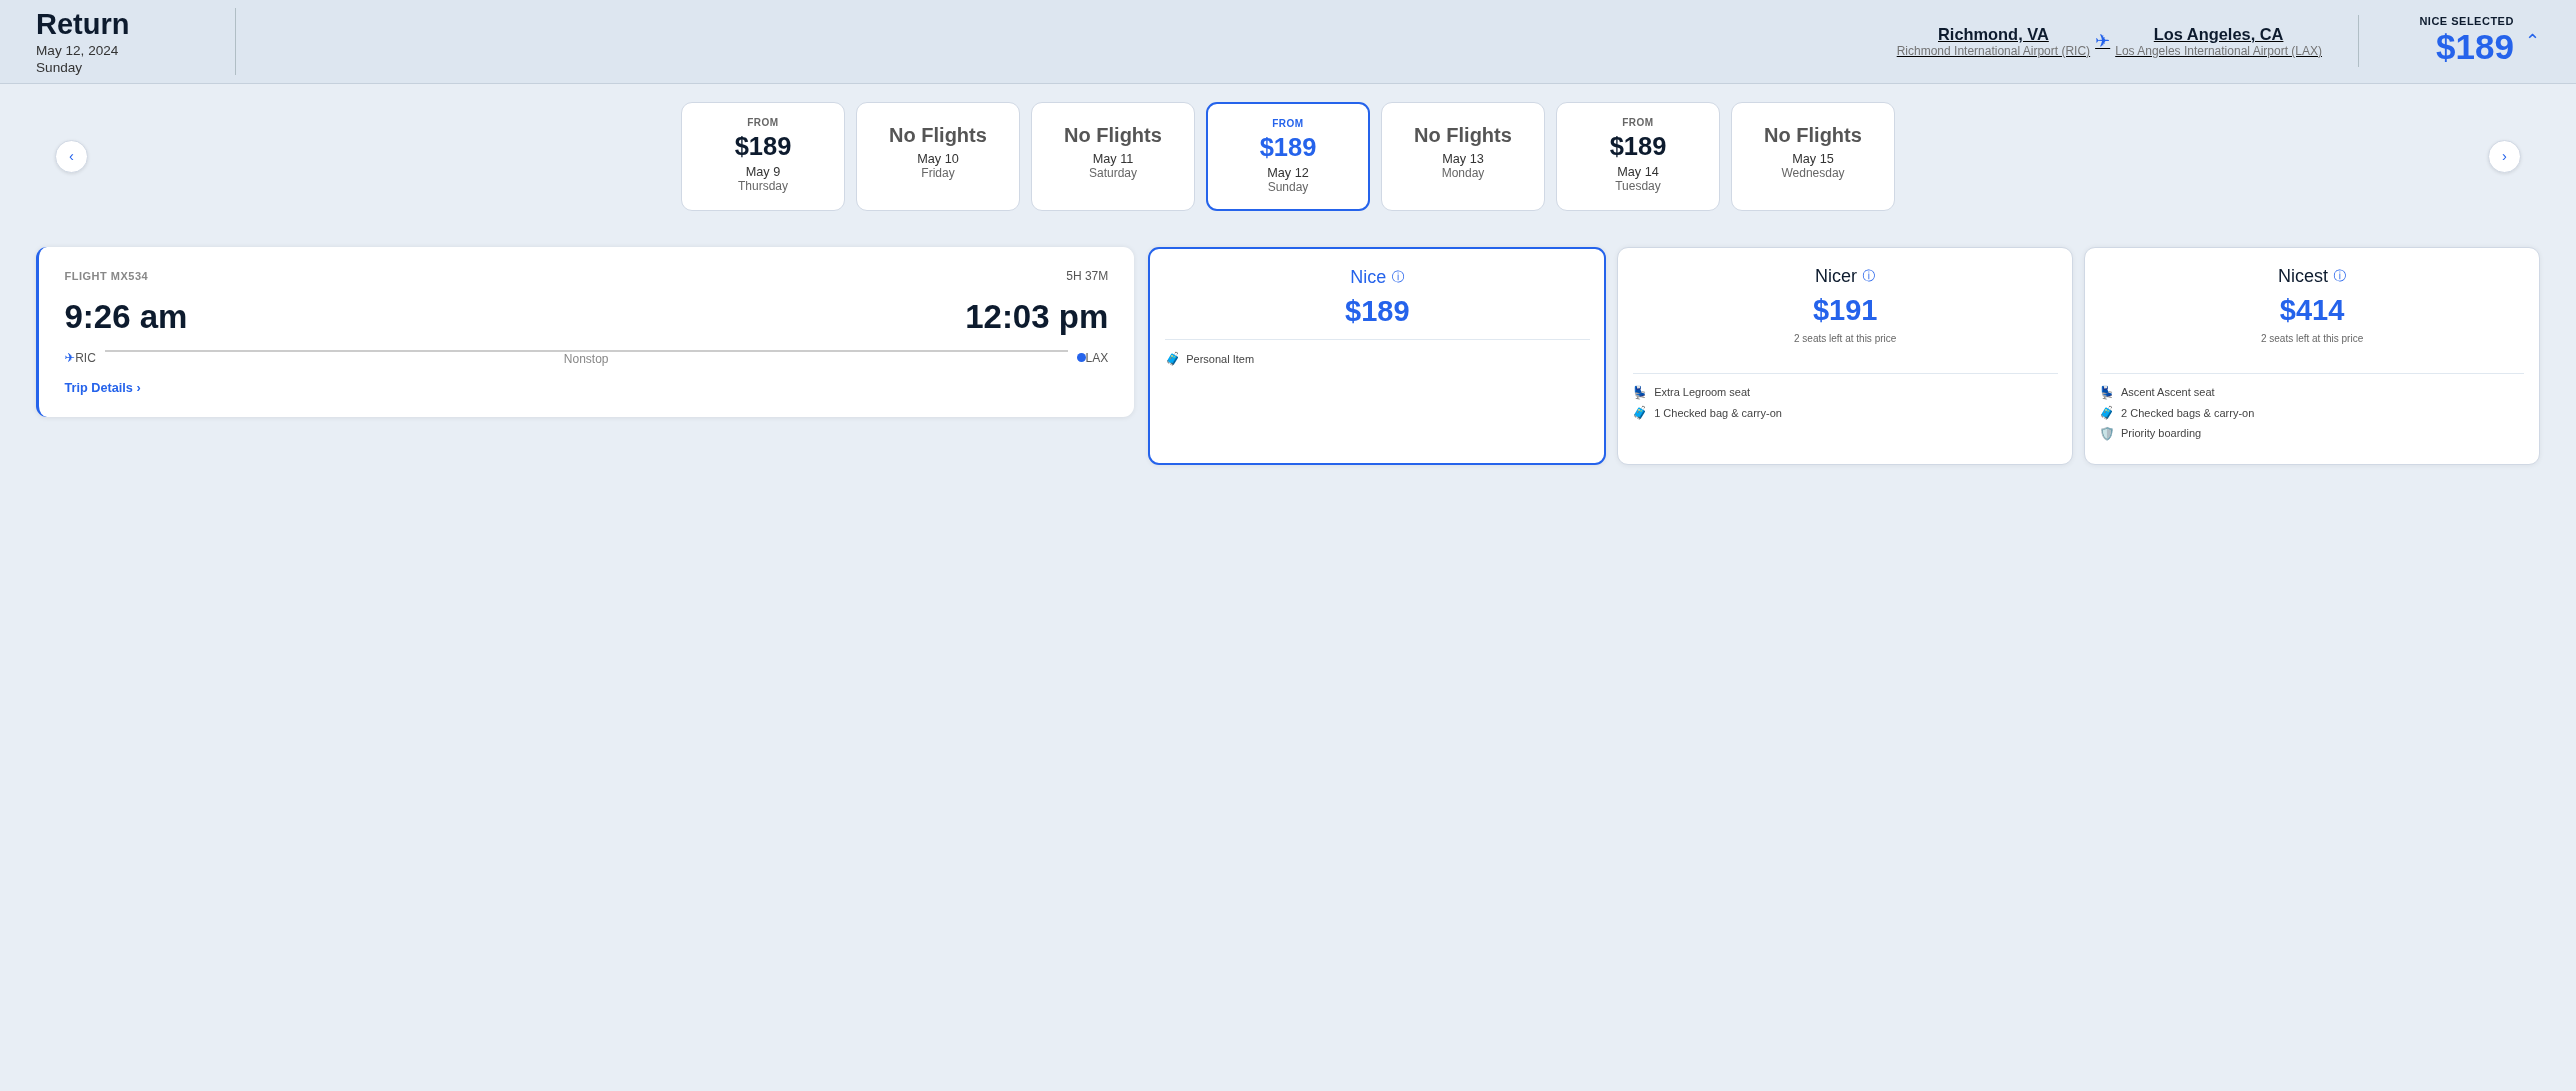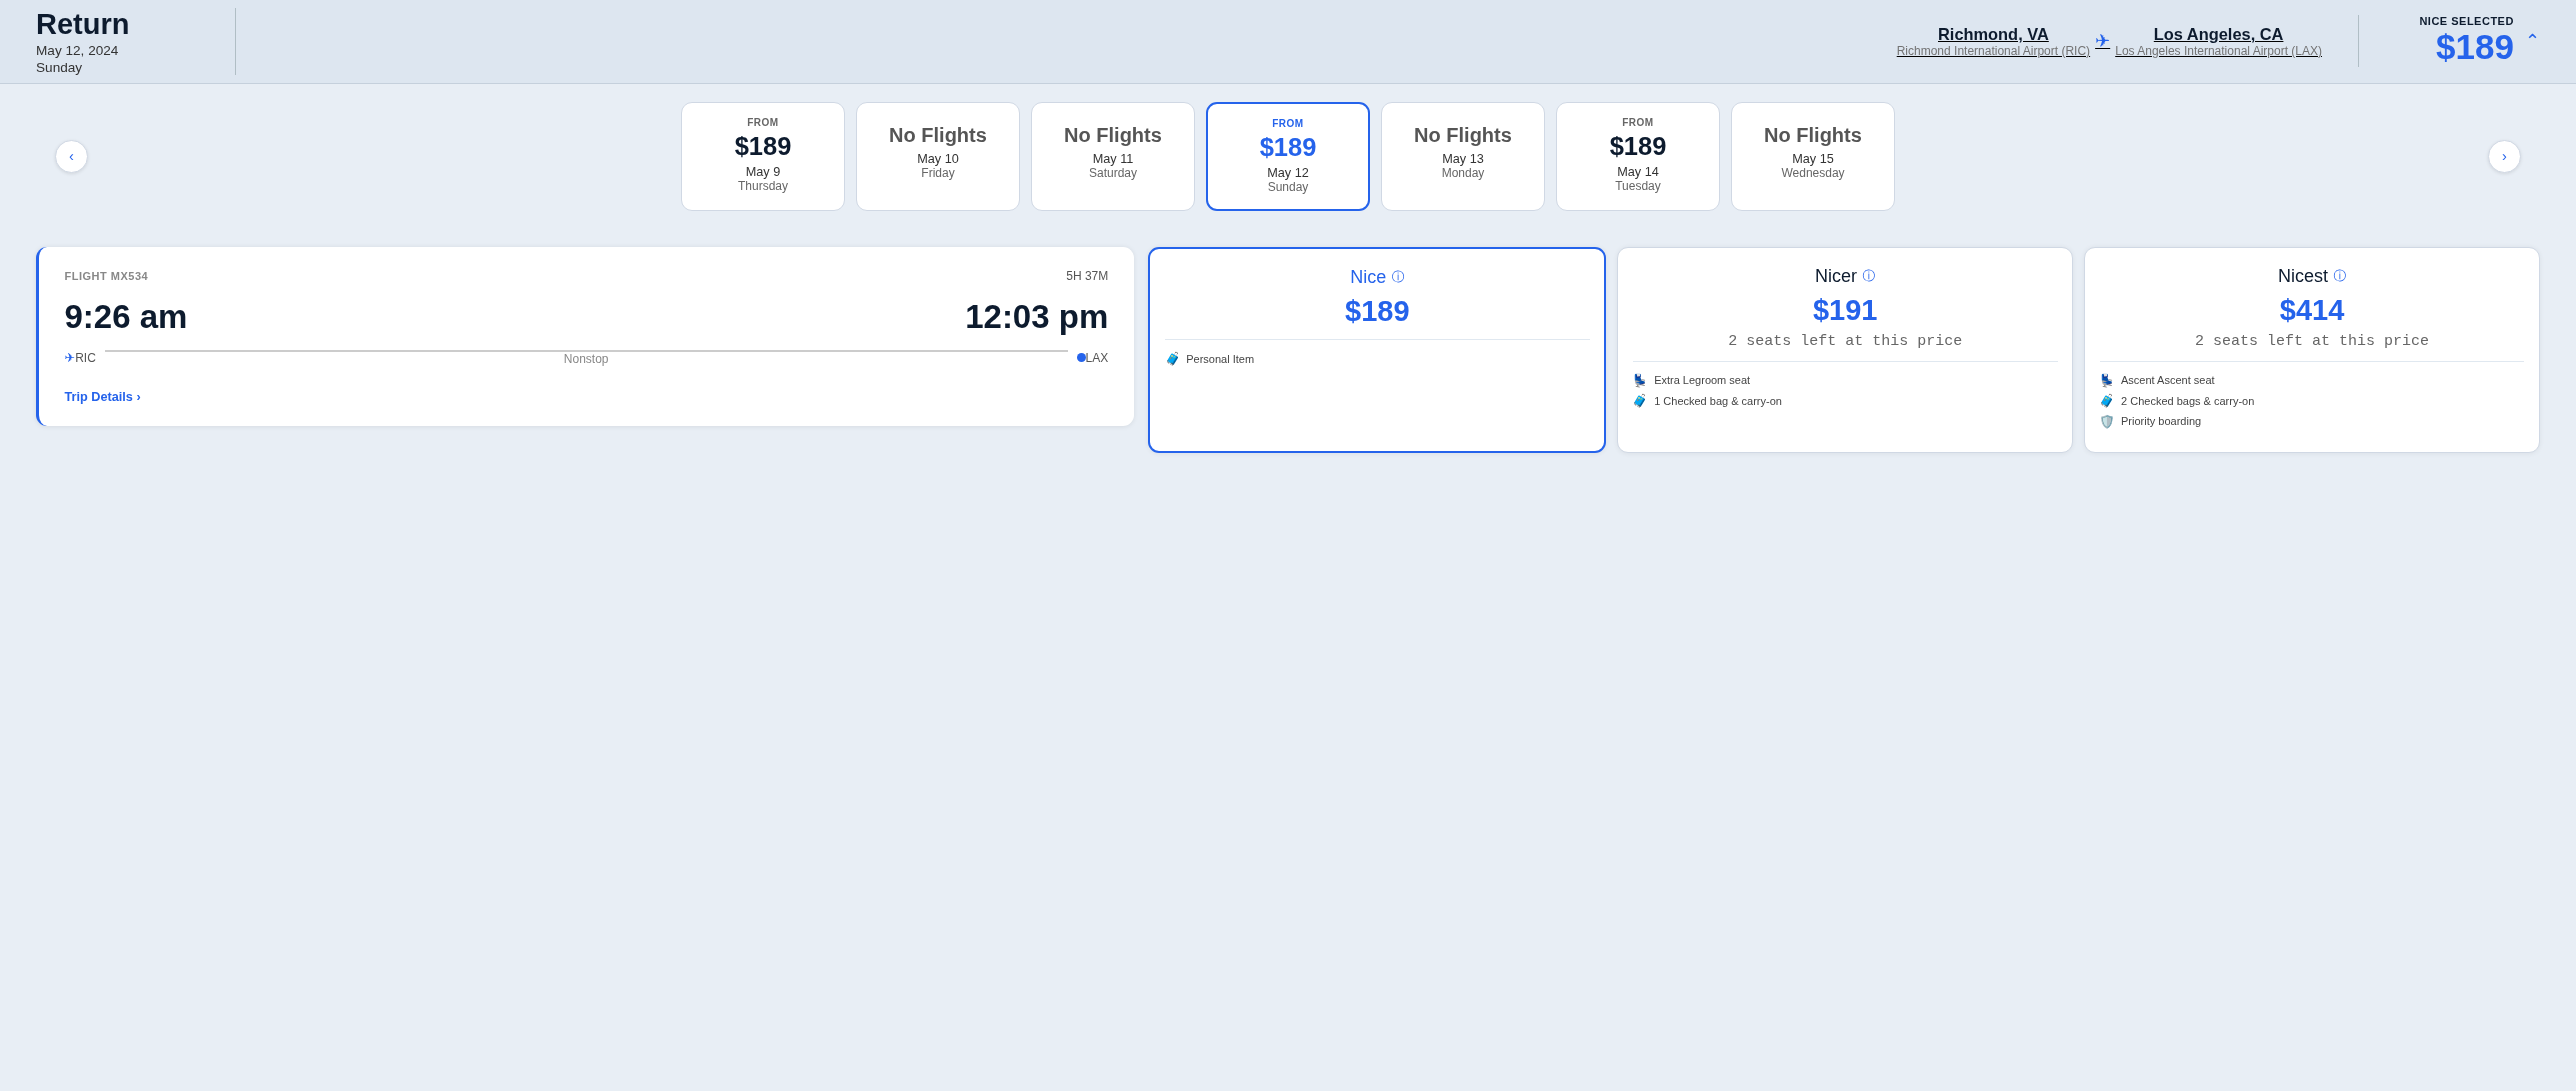--- a/index.html
+++ b/index.html
@@ -230,21 +230,21 @@
       font-size: 12.7px;
     }
     .trip-details {
       color: #2563eb;
       font-size: 12.7px;
       font-weight: 600;
       cursor: pointer;
       display: inline-flex;
       align-items: center;
       gap: 3.6px;
-      margin-top: 21px;
+      margin-top: 12px;
     }
 
     
     .fare-cards {
       display: flex;
       gap: 11px;
       flex: 2;
     }
     .fare-card {
       background: white;
@@ -271,24 +271,23 @@
     .fare-card.selected .fare-name {
       color: #2563eb;
     }
     .fare-price {
       font-size: 29px;
       font-weight: 800;
       color: #2563eb;
       margin-bottom: 5.5px;
     }
     .fare-seats {
-      font-size: 15px;
+      font-size: 10px;
       color: #666;
-      margin-bottom: 11px;
-      font-family: Liberation Mono, monospace;
+      margin-bottom: 29px;
     }
     .fare-divider {
       border: none;
       border-top: 0.9px solid #e0e8f0;
       margin: 11px 0;
     }
     .fare-feature {
       font-size: 11px;
       color: #444;
       display: flex;

